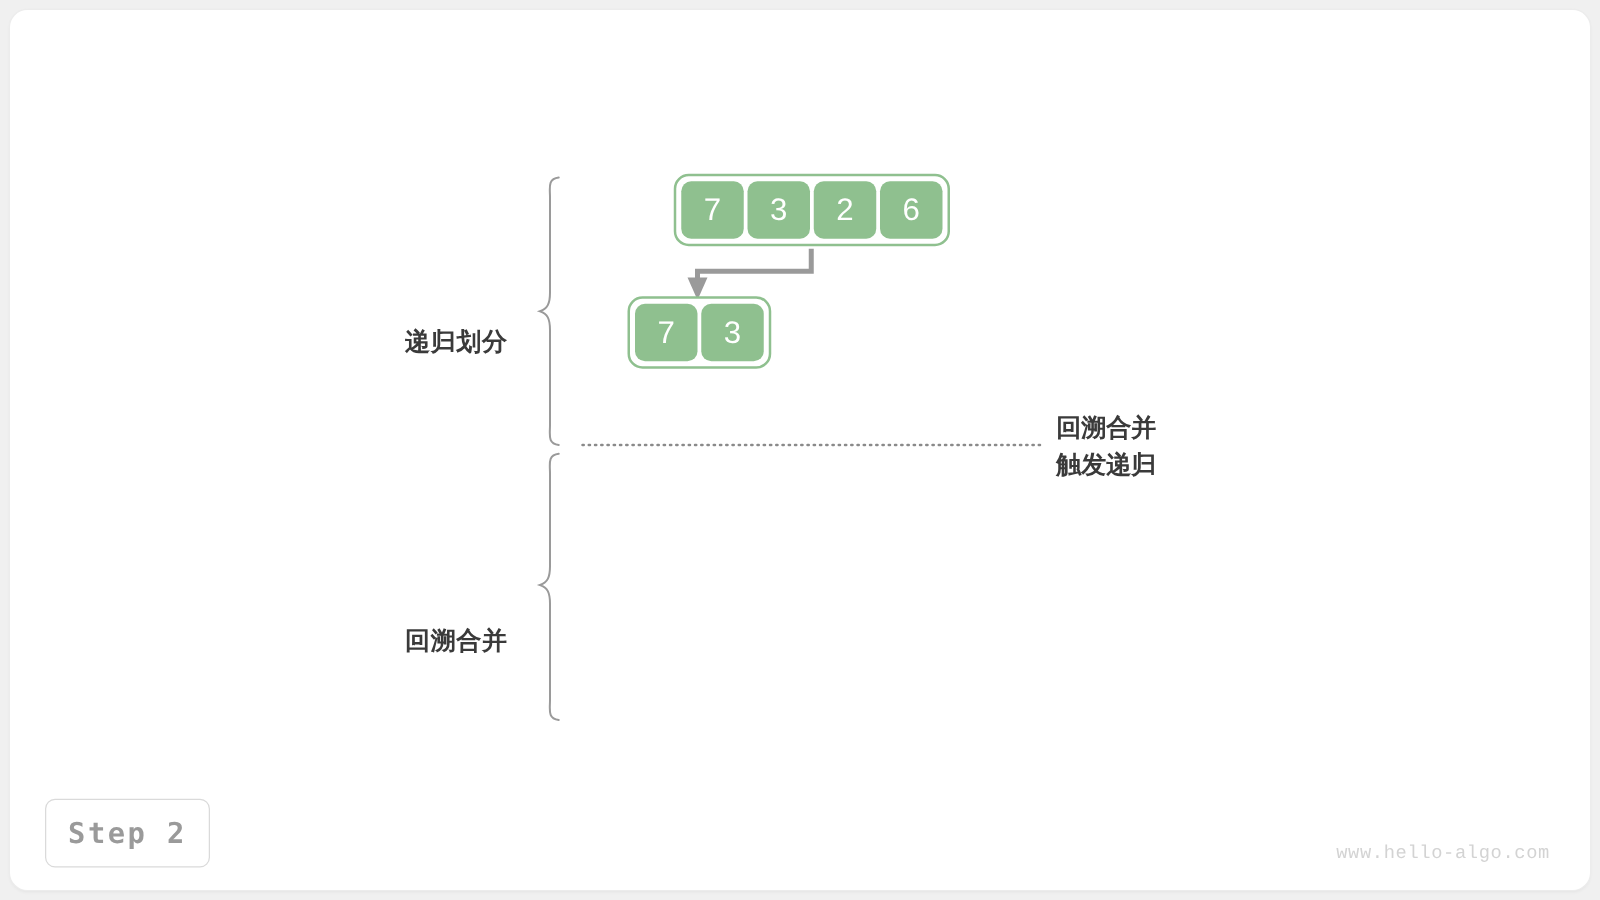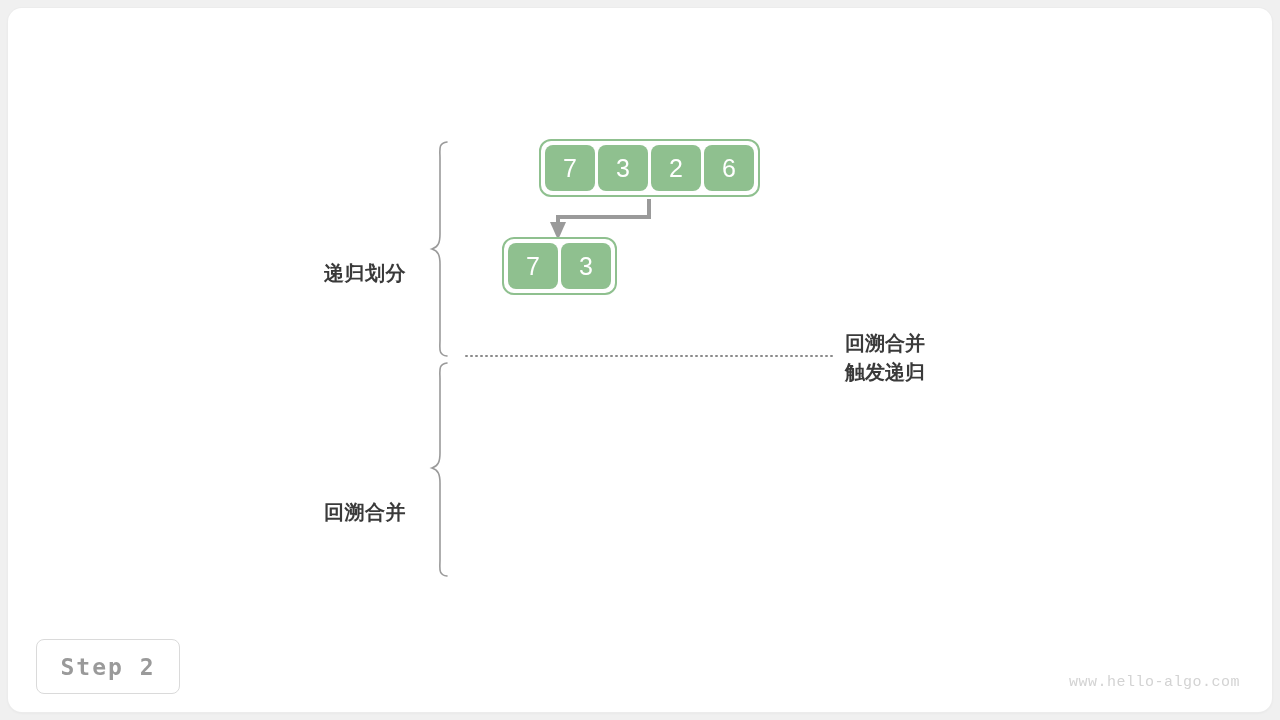--- a/index.html
+++ b/index.html
@@ -88,21 +88,21 @@
     color: #3a3a3a;
     line-height: 1.45;
     white-space: nowrap;
   }
 
   
   #step-badge {
     position: absolute;
     left: 36px;
     top: 639px;
-    width: 144px;
+    width: 132px;
     height: 55px;
     box-sizing: border-box;
     border: 1px solid #dadada;
     border-radius: 8px;
     background: #ffffff;
     display: flex;
     align-items: center;
     justify-content: center;
     font-family: "DejaVu Sans Mono", "Liberation Mono", monospace;
     font-size: 23px;

